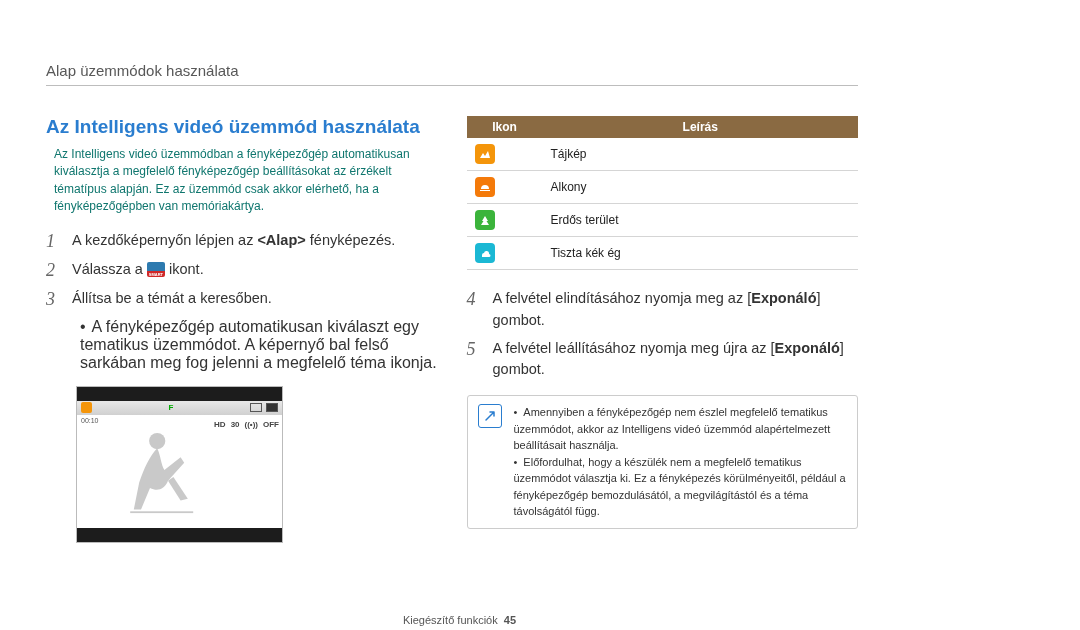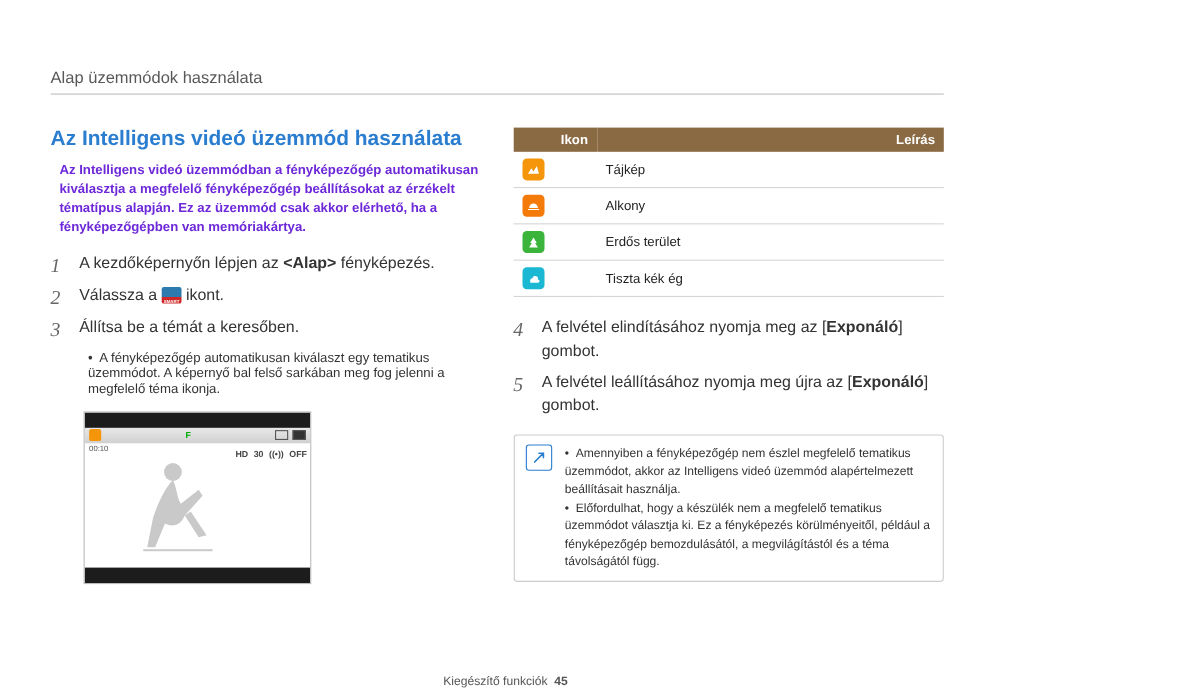--- a/index.html
+++ b/index.html
@@ -39,24 +39,23 @@
   }
   .section-title {
     color: #2a7dcf;
     font-size: 19px;
     font-weight: 600;
     margin: 0 0 8px 0;
   }
   .intro-text {
     font-size: 12px;
     line-height: 1.45;
-    color: #6d28d9;
+    color: #0f766e;
     margin: 0 0 14px 0;
     padding-left: 8px;
-    font-weight: bold;
   }
   .step {
     display: flex;
     align-items: flex-start;
     gap: 12px;
     margin-bottom: 6px;
     font-size: 14.5px;
     color: #333;
     padding-left: 0;
   }
@@ -67,21 +66,21 @@
     line-height: 1.3;
     font-family: Georgia, serif;
     min-width: 14px;
   }
   .step-text { flex: 1; line-height: 1.5; }
   .step-bold { font-weight: 700; }
   .sub-bullets {
     margin: 2px 0 14px 34px;
     padding: 0;
     list-style: none;
-    font-size: 12px;
+    font-size: 16px;
     color: #333;
   }
   .sub-bullets li::before {
     content: "•";
     margin-right: 6px;
   }
   .inline-icon {
     display: inline-block;
     vertical-align: -3px;
     width: 18px;
@@ -135,21 +134,21 @@
 
   
   table.icon-table {
     width: 100%;
     border-collapse: collapse;
     font-size: 12px;
   }
   table.icon-table th {
     background: #8a6a42;
     color: #fff;
-    text-align: right;
+    text-align: center;
     padding: 4px 8px;
     font-weight: 600;
     font-size: 12px;
   }
   table.icon-table td {
     padding: 6px 8px;
     border-bottom: 1px solid #d5d5d5;
     vertical-align: middle;
   }
   .sq-icon {

